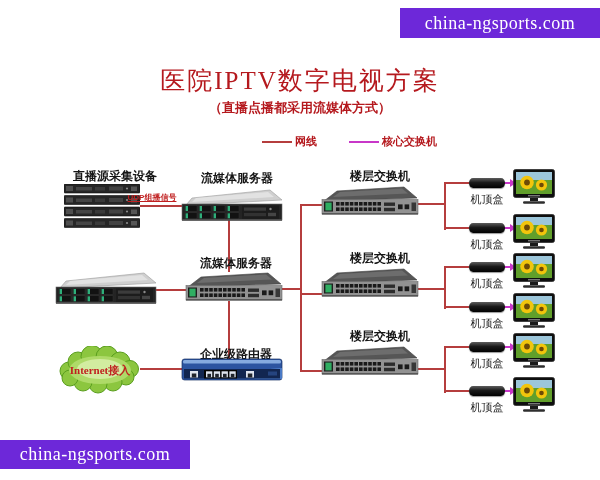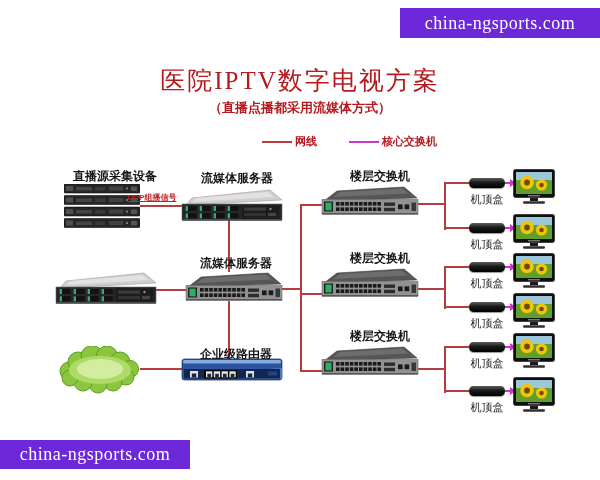--- a/index.html
+++ b/index.html
@@ -248,20 +248,21 @@
     </svg>
 
   <div class="dlabel" style="left:196px;top:338px;width:80px;margin-top:8px;">企业级路由器</div>
   <svg class="dev" viewBox="0 0 104 36" style="left:180px;top:350px;width:104px;height:36px;">
       <use href="#dev-router"></use>
     </svg>
 
   <svg class="dev" viewBox="0 0 86 48" style="left:56px;top:346px;width:88px;height:48px;">
       <use href="#dev-cloud"></use>
     </svg>
+  <div class="cloudlabel" style="left:56px;top:363px;width:88px;">Internet接入</div>
 
   <div class="dlabel" style="left:340px;top:168px;width:80px;">楼层交换机</div>
   <svg class="dev" viewBox="0 0 100 38" style="left:320px;top:184px;width:100px;height:38px;">
       <use href="#dev-switch"></use>
     </svg>
 
   <div class="dlabel" style="left:340px;top:250px;width:80px;">楼层交换机</div>
   <svg class="dev" viewBox="0 0 100 38" style="left:320px;top:266px;width:100px;height:38px;">
       <use href="#dev-switch"></use>
     </svg>

